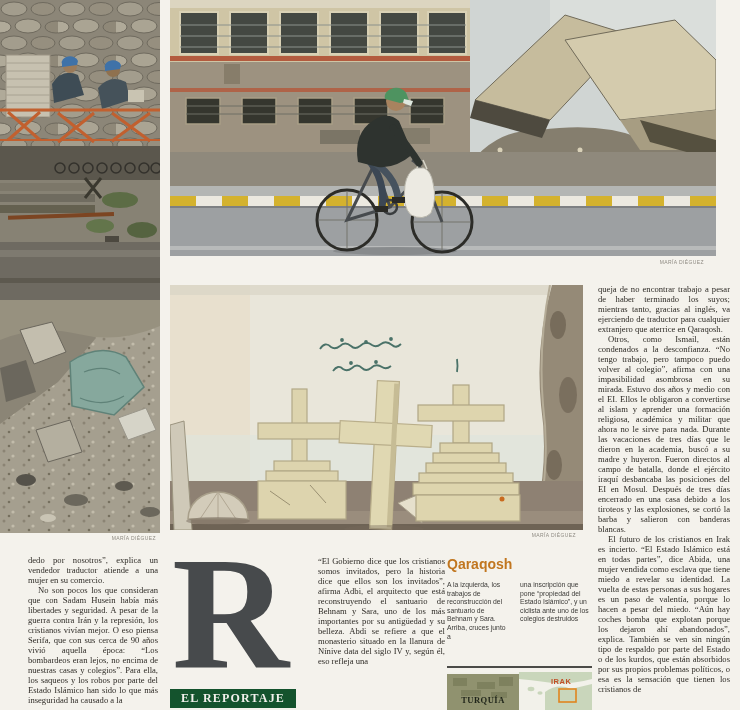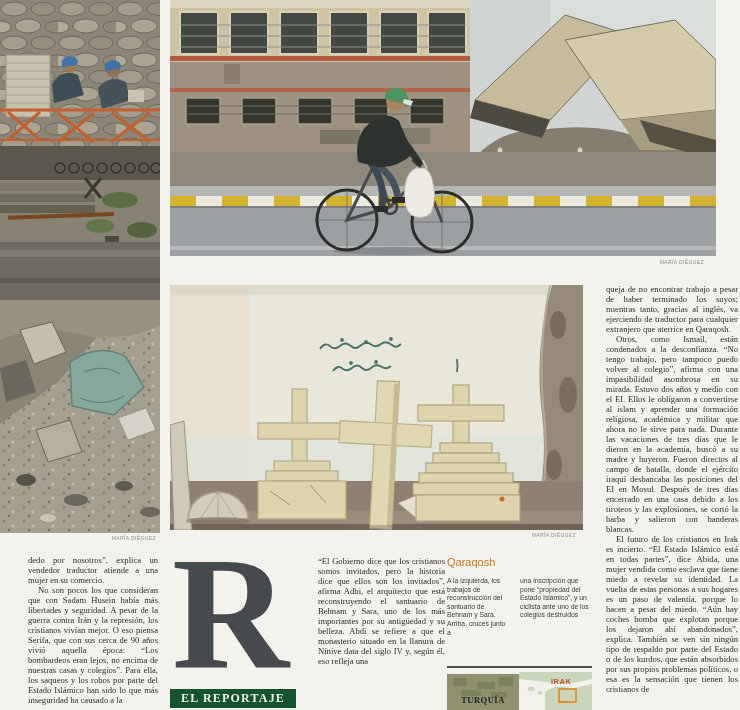--- a/index.html
+++ b/index.html
@@ -15,21 +15,21 @@
   .bodycol p + p{text-indent:10px;}
   .dropcap{position:absolute;left:170px;top:556px;width:128px;height:134px;overflow:hidden;}
   .dropcap span{display:block;font-family:"Liberation Serif",serif;font-weight:bold;
                 font-size:162px;line-height:.82;color:#474a4c;margin-left:2px;margin-top:-8px;}
   .sectionbox{position:absolute;left:170px;top:689px;width:126px;height:19px;background:#14532d;
               display:flex;align-items:center;justify-content:center;}
   .sectionbox span{color:#f2f1ec;font-family:"Liberation Serif",serif;font-weight:bold;
                    font-size:12px;letter-spacing:1.2px;}
   .caption{position:absolute;left:447px;top:556px;width:146px;
            font-family:"Liberation Sans",sans-serif;}
-  .caption .cap-title{font-size:11px;font-weight:normal;color:#c1761f;margin-bottom:9px;}
+  .caption .cap-title{font-size:14px;font-weight:bold;color:#c1761f;margin-bottom:9px;}
   .caption .cap-cols{display:flex;gap:9px;}
   .caption .cap-col{font-size:6.8px;line-height:8.6px;color:#3b3a37;}
   .caption .cap-col.c1{width:64px;}
   .caption .cap-col.c2{width:71px;}
   .rule{position:absolute;left:447px;top:666px;width:145px;height:1.5px;background:#4b4b48;}
   .map{position:absolute;left:447px;top:672px;width:145px;height:38px;overflow:hidden;}
 </style>
 </head>
 <body>
 
@@ -314,21 +314,21 @@
   </div>
 
   <div class="sectionbox">
     <span>EL REPORTAJE</span>
   </div>
 
   <div class="bodycol" style="left:318px;top:556px;width:127px;height:154px;">
       <p>“El Gobierno dice que los cristianos somos invitados, pero la historia dice que ellos son los invitados”, afirma Adbi, el arquitecto que está reconstruyendo el santuario de Behnam y Sara, uno de los más importantes por su antigüedad y su belleza. Abdi se refiere a que el monasterio situado en la llanura de Nínive data del siglo IV y, según él, eso refleja una</p>
     </div>
 
-  <div class="bodycol" style="left:598px;top:284px;width:132px;height:426px;margin-left:8px;">
+  <div class="bodycol" style="left:598px;top:284px;width:132px;height:426px;">
       <p>queja de no encontrar trabajo a pesar de haber terminado los suyos; mientras tanto, gracias al inglés, va ejerciendo de traductor para cualquier extranjero que aterrice en Qaraqosh.</p>
       <p>Otros, como Ismail, están condenados a la desconfianza. “No tengo trabajo, pero tampoco puedo volver al colegio”, afirma con una impasibilidad asombrosa en su mirada. Estuvo dos años y medio con el EI. Ellos le obligaron a convertirse al islam y aprender una formación religiosa, académica y militar que ahora no le sirve para nada. Durante las vacaciones de tres días que le dieron en la academia, buscó a su madre y huyeron. Fueron directos al campo de batalla, donde el ejército iraquí desbancaba las posiciones del EI en Mosul. Después de tres días encerrado en una casa debido a los tiroteos y las explosiones, se cortó la barba y salieron con banderas blancas.</p>
       <p>El futuro de los cristianos en Irak es incierto. “El Estado Islámico está en todas partes”, dice Abida, una mujer vendida como esclava que tiene miedo a revelar su identidad. La vuelta de estas personas a sus hogares es un paso de valentía, porque lo hacen a pesar del miedo. “Aún hay coches bomba que explotan porque los dejaron ahí abandonados”, explica. También se ven sin ningún tipo de respaldo por parte del Estado o de los kurdos, que están absorbidos por sus propios problemas políticos, o esa es la sensación que tienen los cristianos de</p>
     </div>
 
   <div class="caption">
     <div class="cap-title">Qaraqosh</div>
     <div class="cap-cols">
       <div class="cap-col c1">A la izquierda, los trabajos de reconstrucción del santuario de Behnam y Sara. Arriba, cruces junto a</div>
       <div class="cap-col c2">una inscripción que pone “propiedad del Estado Islámico”, y un ciclista ante uno de los colegios destruidos</div>

